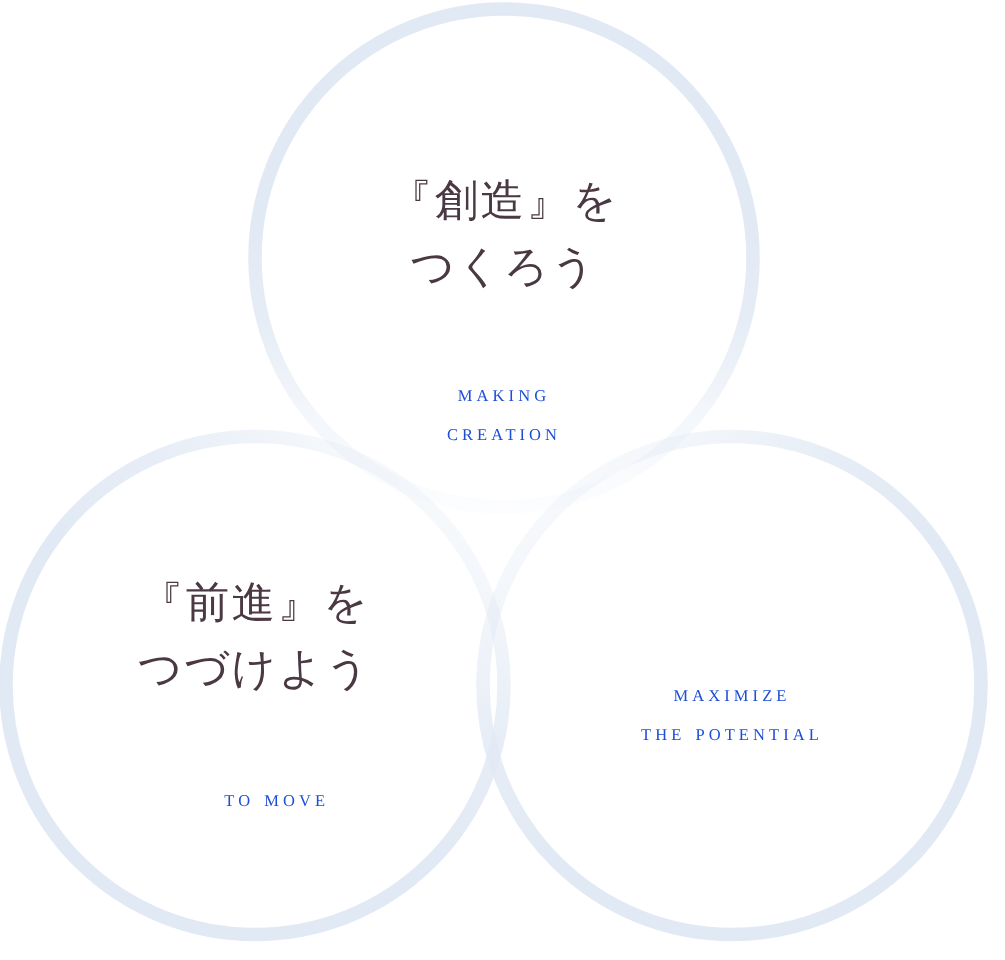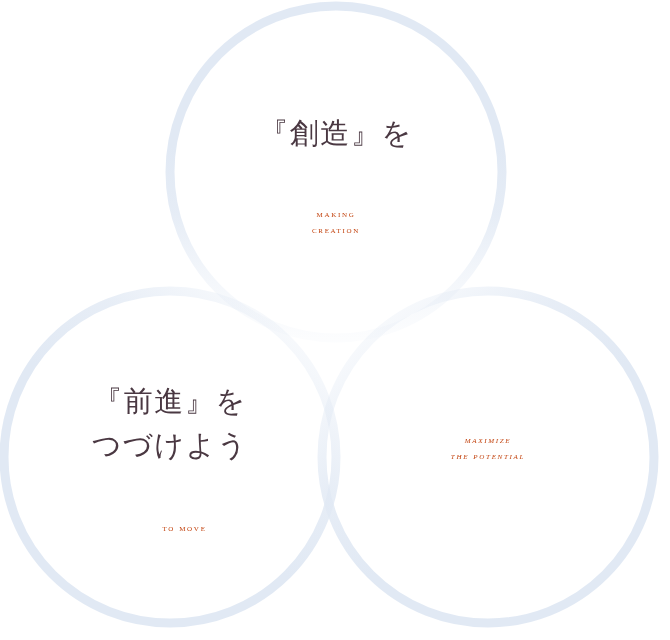--- a/index.html
+++ b/index.html
@@ -47,42 +47,42 @@
     font-weight: 400;
     white-space: nowrap;
     font-family: Liberation Mono, monospace;
   }
 
   .jp .line {
     display: block;
   }
 
   .en {
-    color: #c2410c;
-    font-size: 10px;
+    color: #1d4ed8;
+    font-size: 16px;
     line-height: 1.62;
     letter-spacing: 0.17em;
     font-variant: small-caps;
     text-transform: lowercase;
     white-space: nowrap;
   }
 
   .en .line {
     display: block;
   }
 
   
   #text-top        { left: 166px; top: 114px; }
   #text-top .en    { margin-top: 48px; }
 
   #text-left       { left: 0px;   top: 382px; }
   #text-left .en   { margin-top: 50px; padding-left: 29px; }
 
   #text-right      { left: 318px; top: 382px; }
-  #text-right .en  { margin-top: 50px; font-style: italic; }
+  #text-right .en  { margin-top: 68px; }
 </style>
 </head>
 <body>
 
 <div id="stage">
 
   <svg id="rings" viewBox="0 0 670 640" width="670" height="640" xmlns="http://www.w3.org/2000/svg">
     <defs>
 
       <linearGradient id="gradTop" x1="0" y1="0" x2="0" y2="1">
@@ -113,20 +113,21 @@
     <circle cx="336" cy="172" r="166" fill="none" stroke="url(#gradTop)" stroke-width="9"></circle>
 
     <circle cx="170" cy="457" r="166" fill="none" stroke="url(#gradLeft)" stroke-width="9"></circle>
 
     <circle cx="488" cy="457" r="166" fill="none" stroke="url(#gradRight)" stroke-width="9"></circle>
   </svg>
 
   <div class="circle-text" id="text-top">
     <div class="jp">
       <span class="line">『創造』を</span>
+      <span class="line">つくろう</span>
     </div>
     <div class="en">
       <span class="line">Making</span>
       <span class="line">creation</span>
     </div>
   </div>
 
   <div class="circle-text" id="text-left">
     <div class="jp">
       <span class="line">『前進』を</span>

